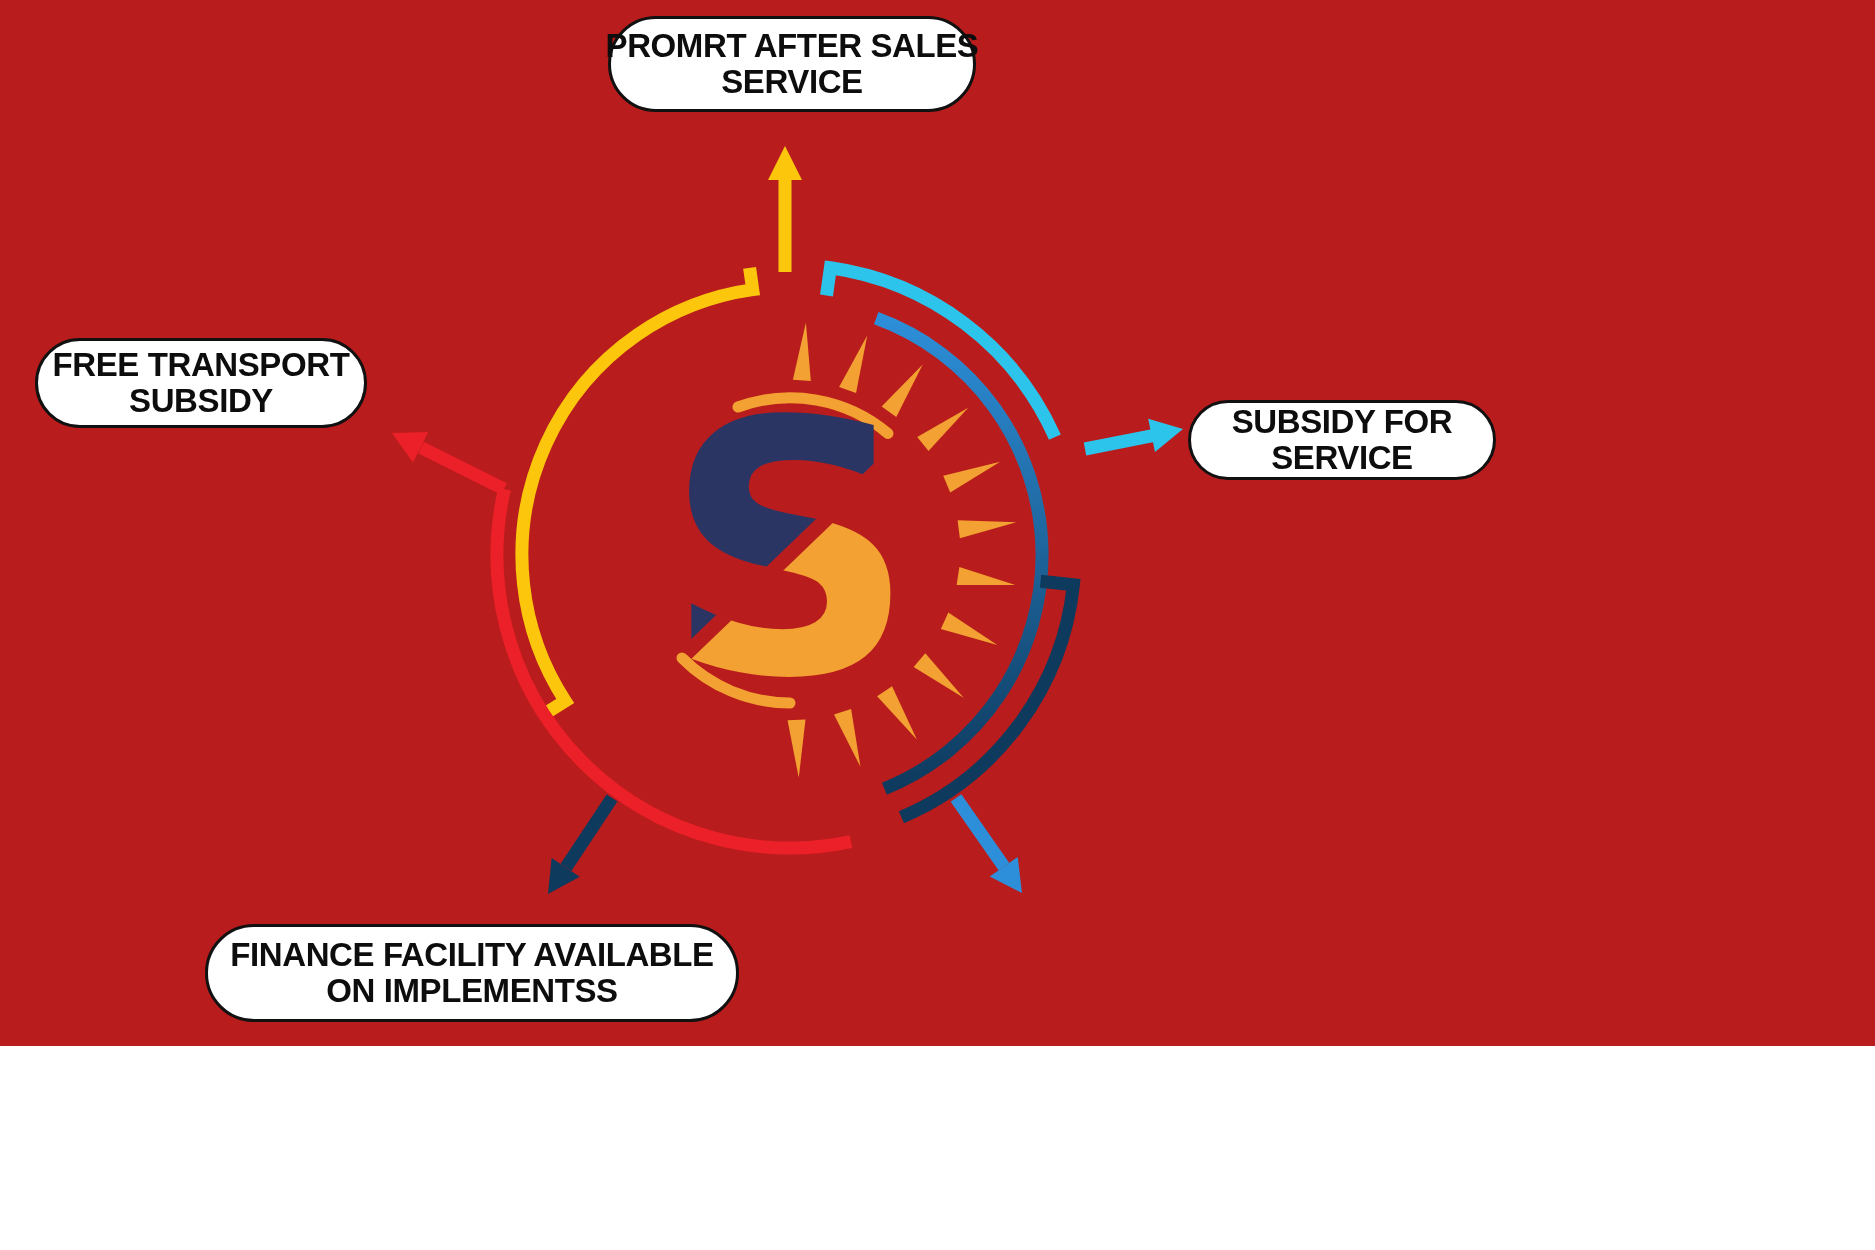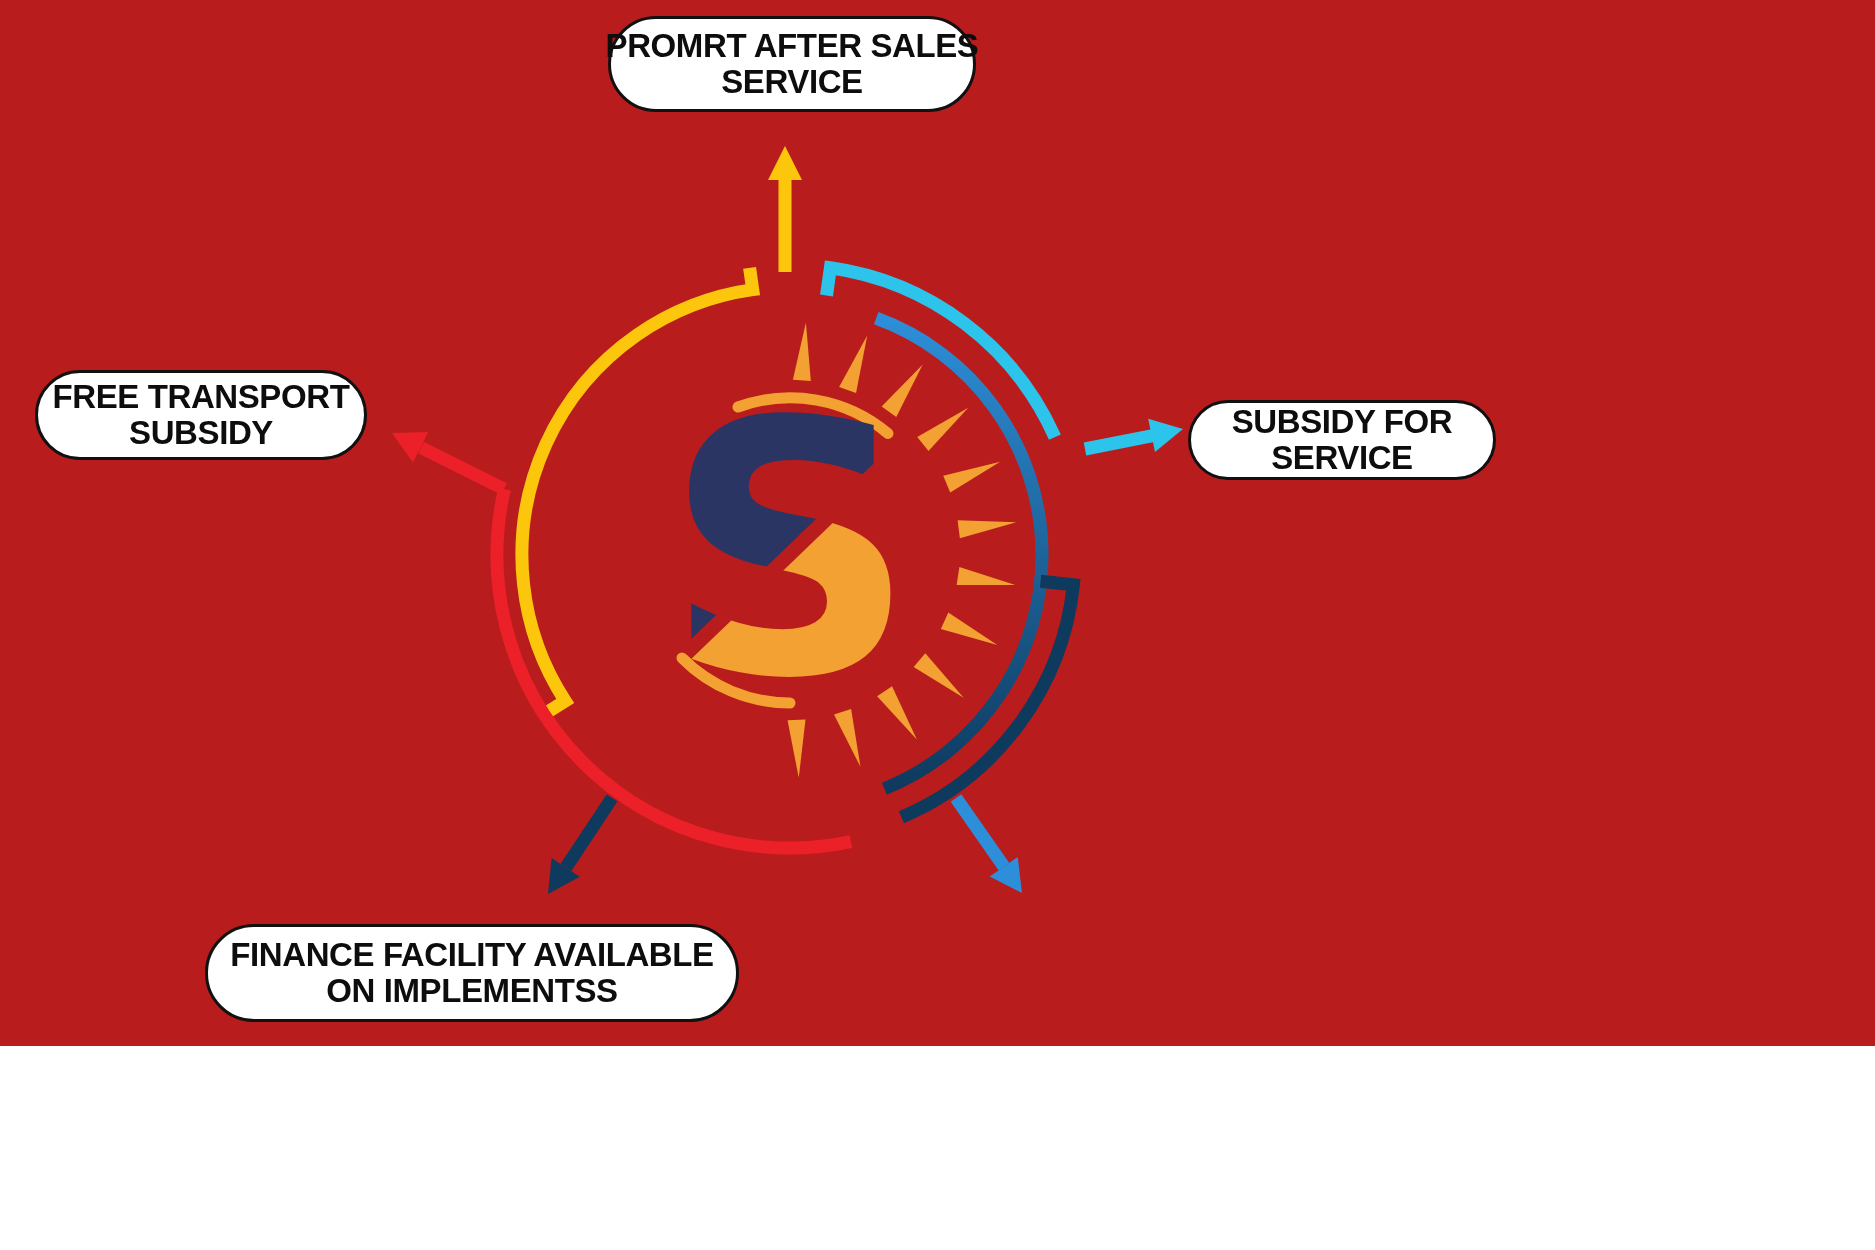--- a/index.html
+++ b/index.html
@@ -106,21 +106,21 @@
       <text class="logo-letter" x="790" y="672" clip-path="url(#clip-navy)" fill="#2b3564">S</text>
       <text class="logo-letter" x="790" y="672" clip-path="url(#clip-orange)" fill="#f2a132">S</text>
     </g>
   </svg>
 
   <div class="pill" style="left:608px; top:16px; width:368px; height:96px;">
     <span>PROMRT AFTER SALES</span>
     <span>SERVICE</span>
   </div>
 
-  <div class="pill" style="left:35px; top:370px; width:332px; height:90px;">
+  <div class="pill" style="left:35px; top:338px; width:332px; height:90px;">
     <span>FREE TRANSPORT</span>
     <span>SUBSIDY</span>
   </div>
 
   <div class="pill" style="left:1188px; top:400px; width:308px; height:80px;">
     <span>SUBSIDY FOR</span>
     <span>SERVICE</span>
   </div>
 
   <div class="pill" style="left:205px; top:924px; width:534px; height:98px;">

